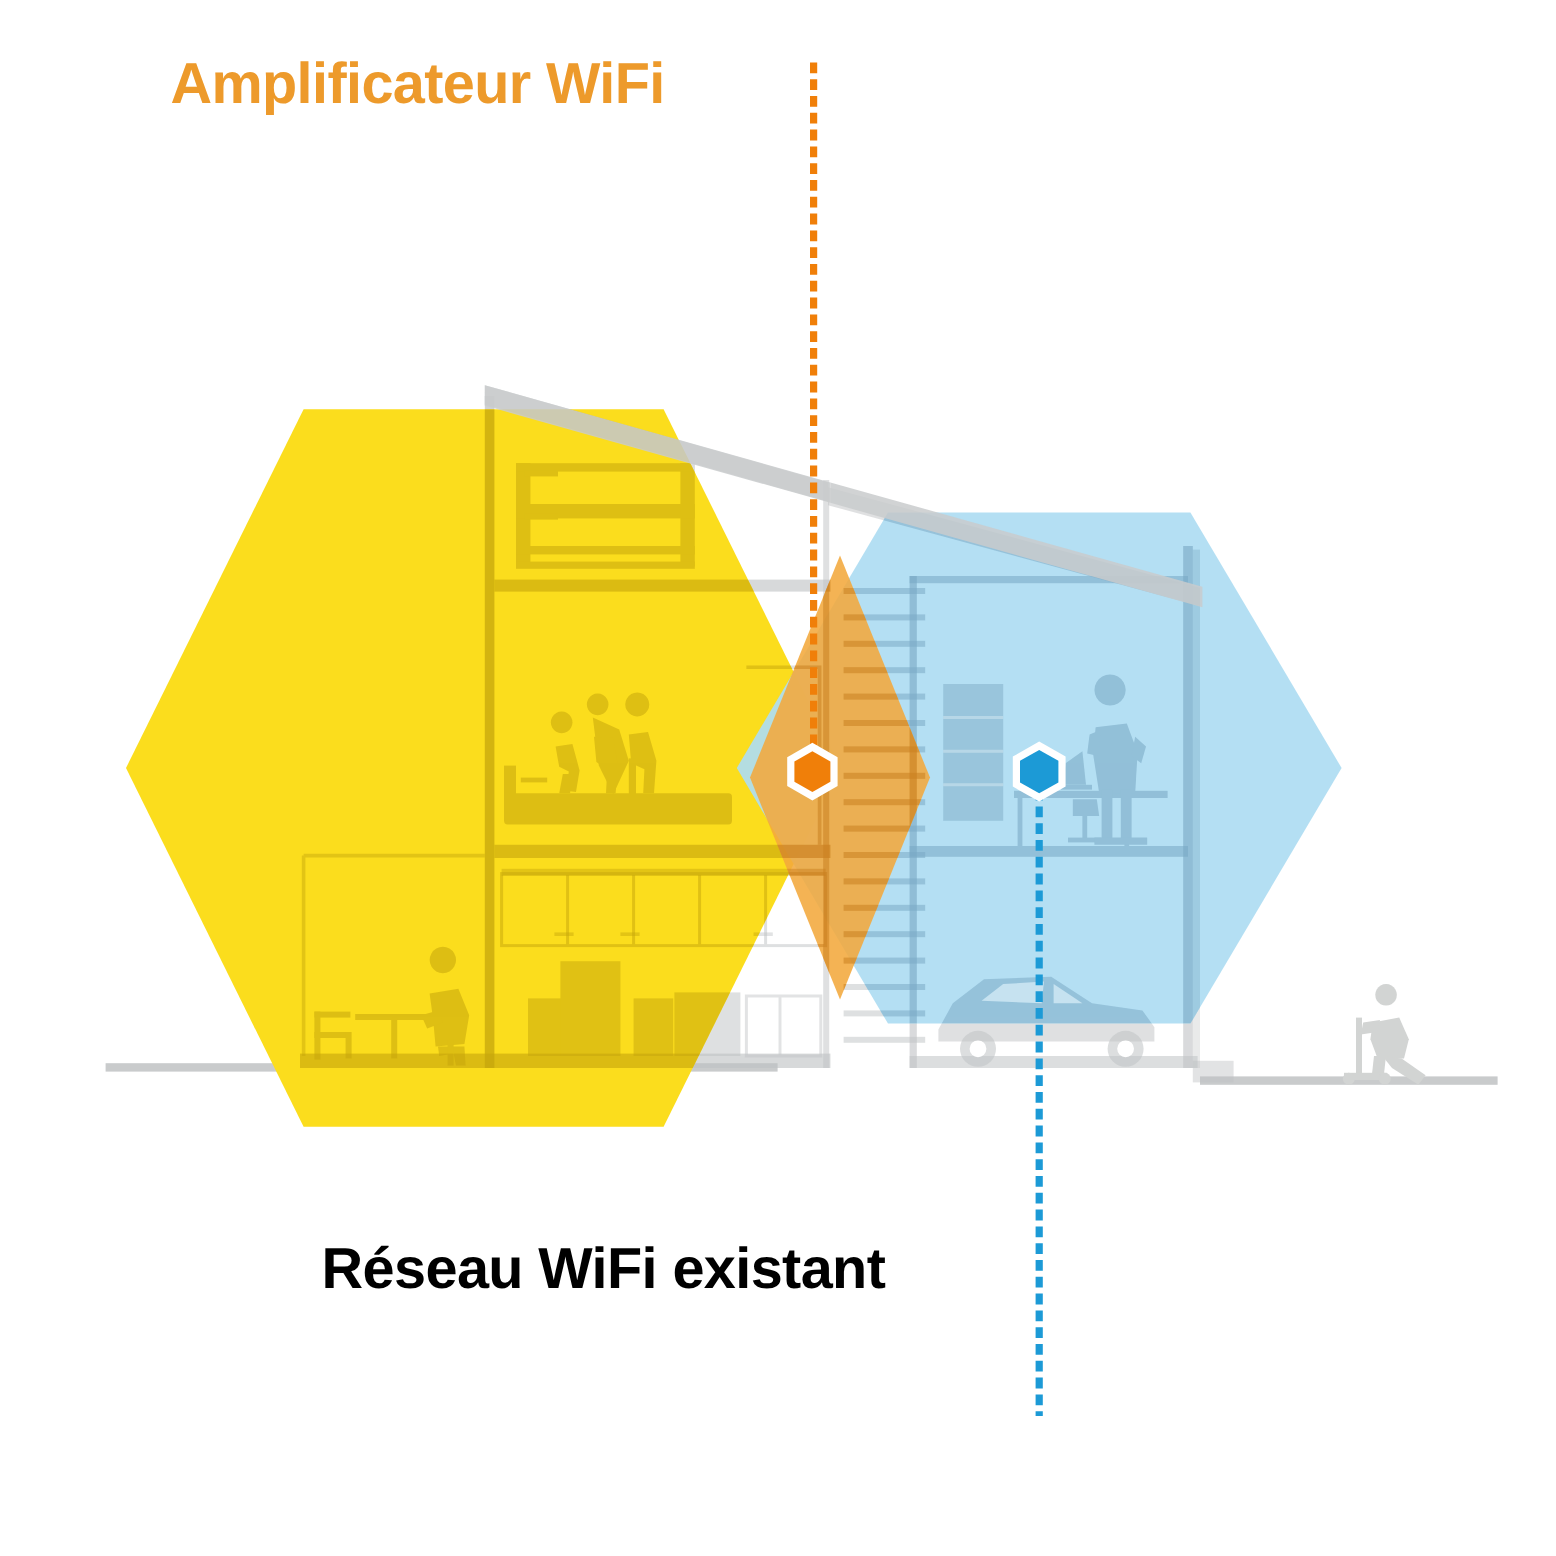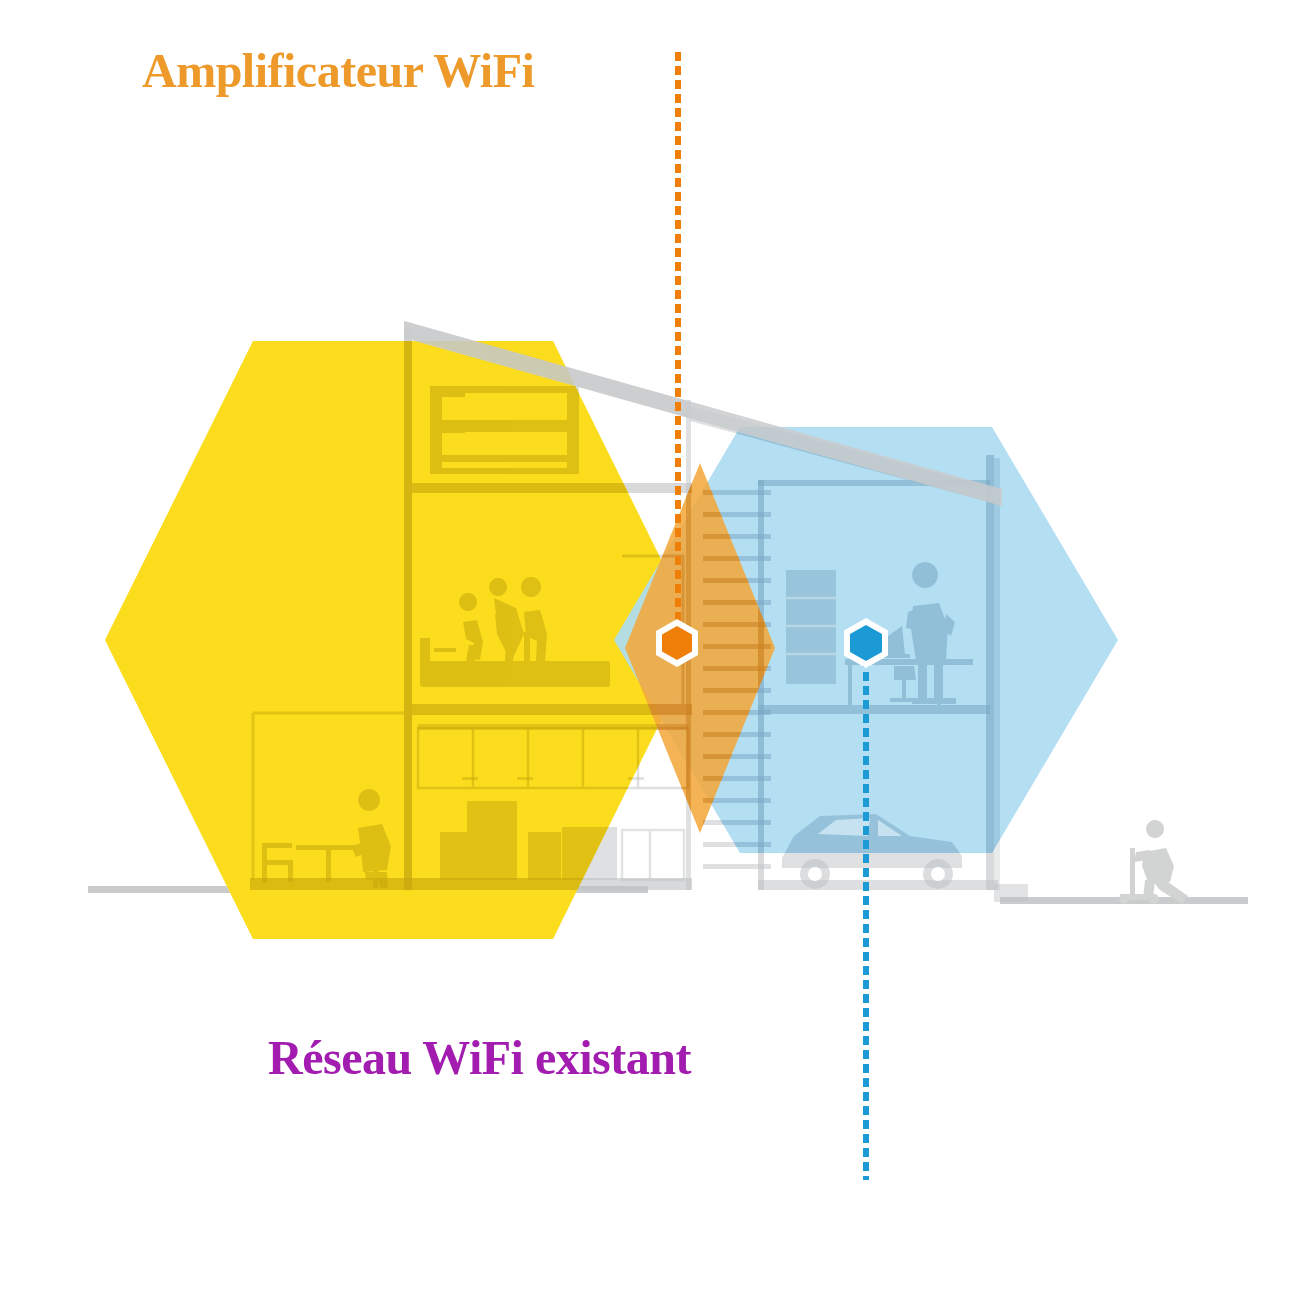--- a/index.html
+++ b/index.html
@@ -1,37 +1,37 @@
 <!DOCTYPE html>
 <html><head>
 <meta charset="utf-8">
 <style>
   html,body{margin:0;padding:0;background:#ffffff;}
   body{
     width:1297px;height:1297px;overflow:hidden;
     font-family:"Liberation Sans", sans-serif;
     position:relative;
   }
-  #stage{position:absolute;inset:0;width:1297px;height:1018px;font-family:Liberation Serif, serif;}
+  #stage{position:absolute;inset:0;width:1297px;height:1018px;}
   svg.layer{position:absolute;left:0;top:0;width:1297px;height:1297px;}
   .label{
     position:absolute;
     font-weight:bold;
     white-space:nowrap;
     letter-spacing:-0.5px;
   }
   #title-amp{
     left:142px; top:43px;
     font-size:48px;
     color:#ED9A2B;
   }
   #title-net{
     left:268px; top:1030px;
     font-size:48px;
-    color:#a21caf;
+    color:#000000;
   }
 </style>
 </head>
 <body>
 
 <div id="stage">
 
   <svg class="layer" viewBox="0 0 1297 1297">
     <defs>
       <clipPath id="clipYellowHex">

